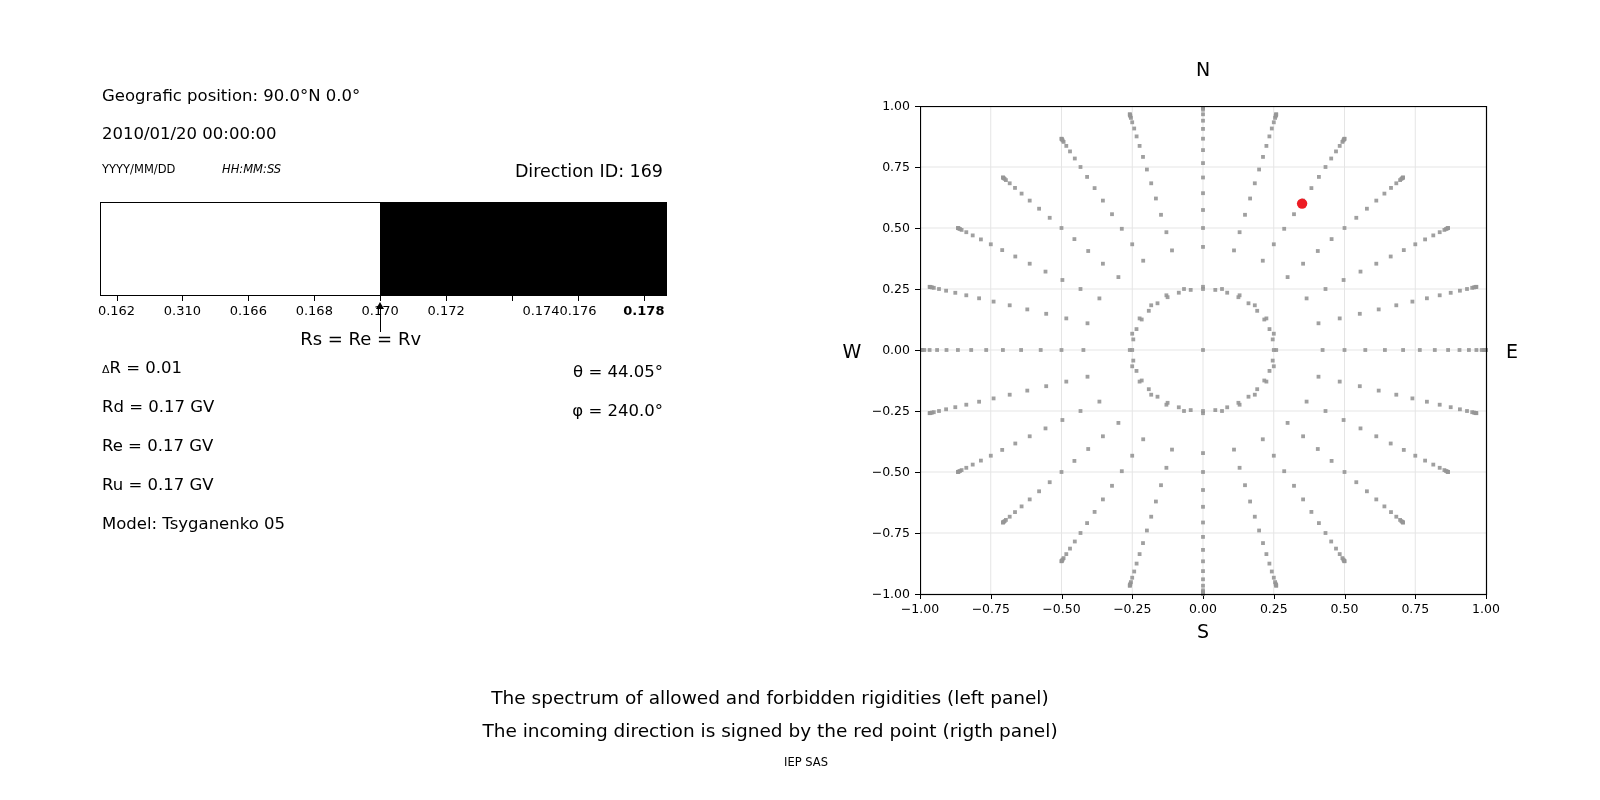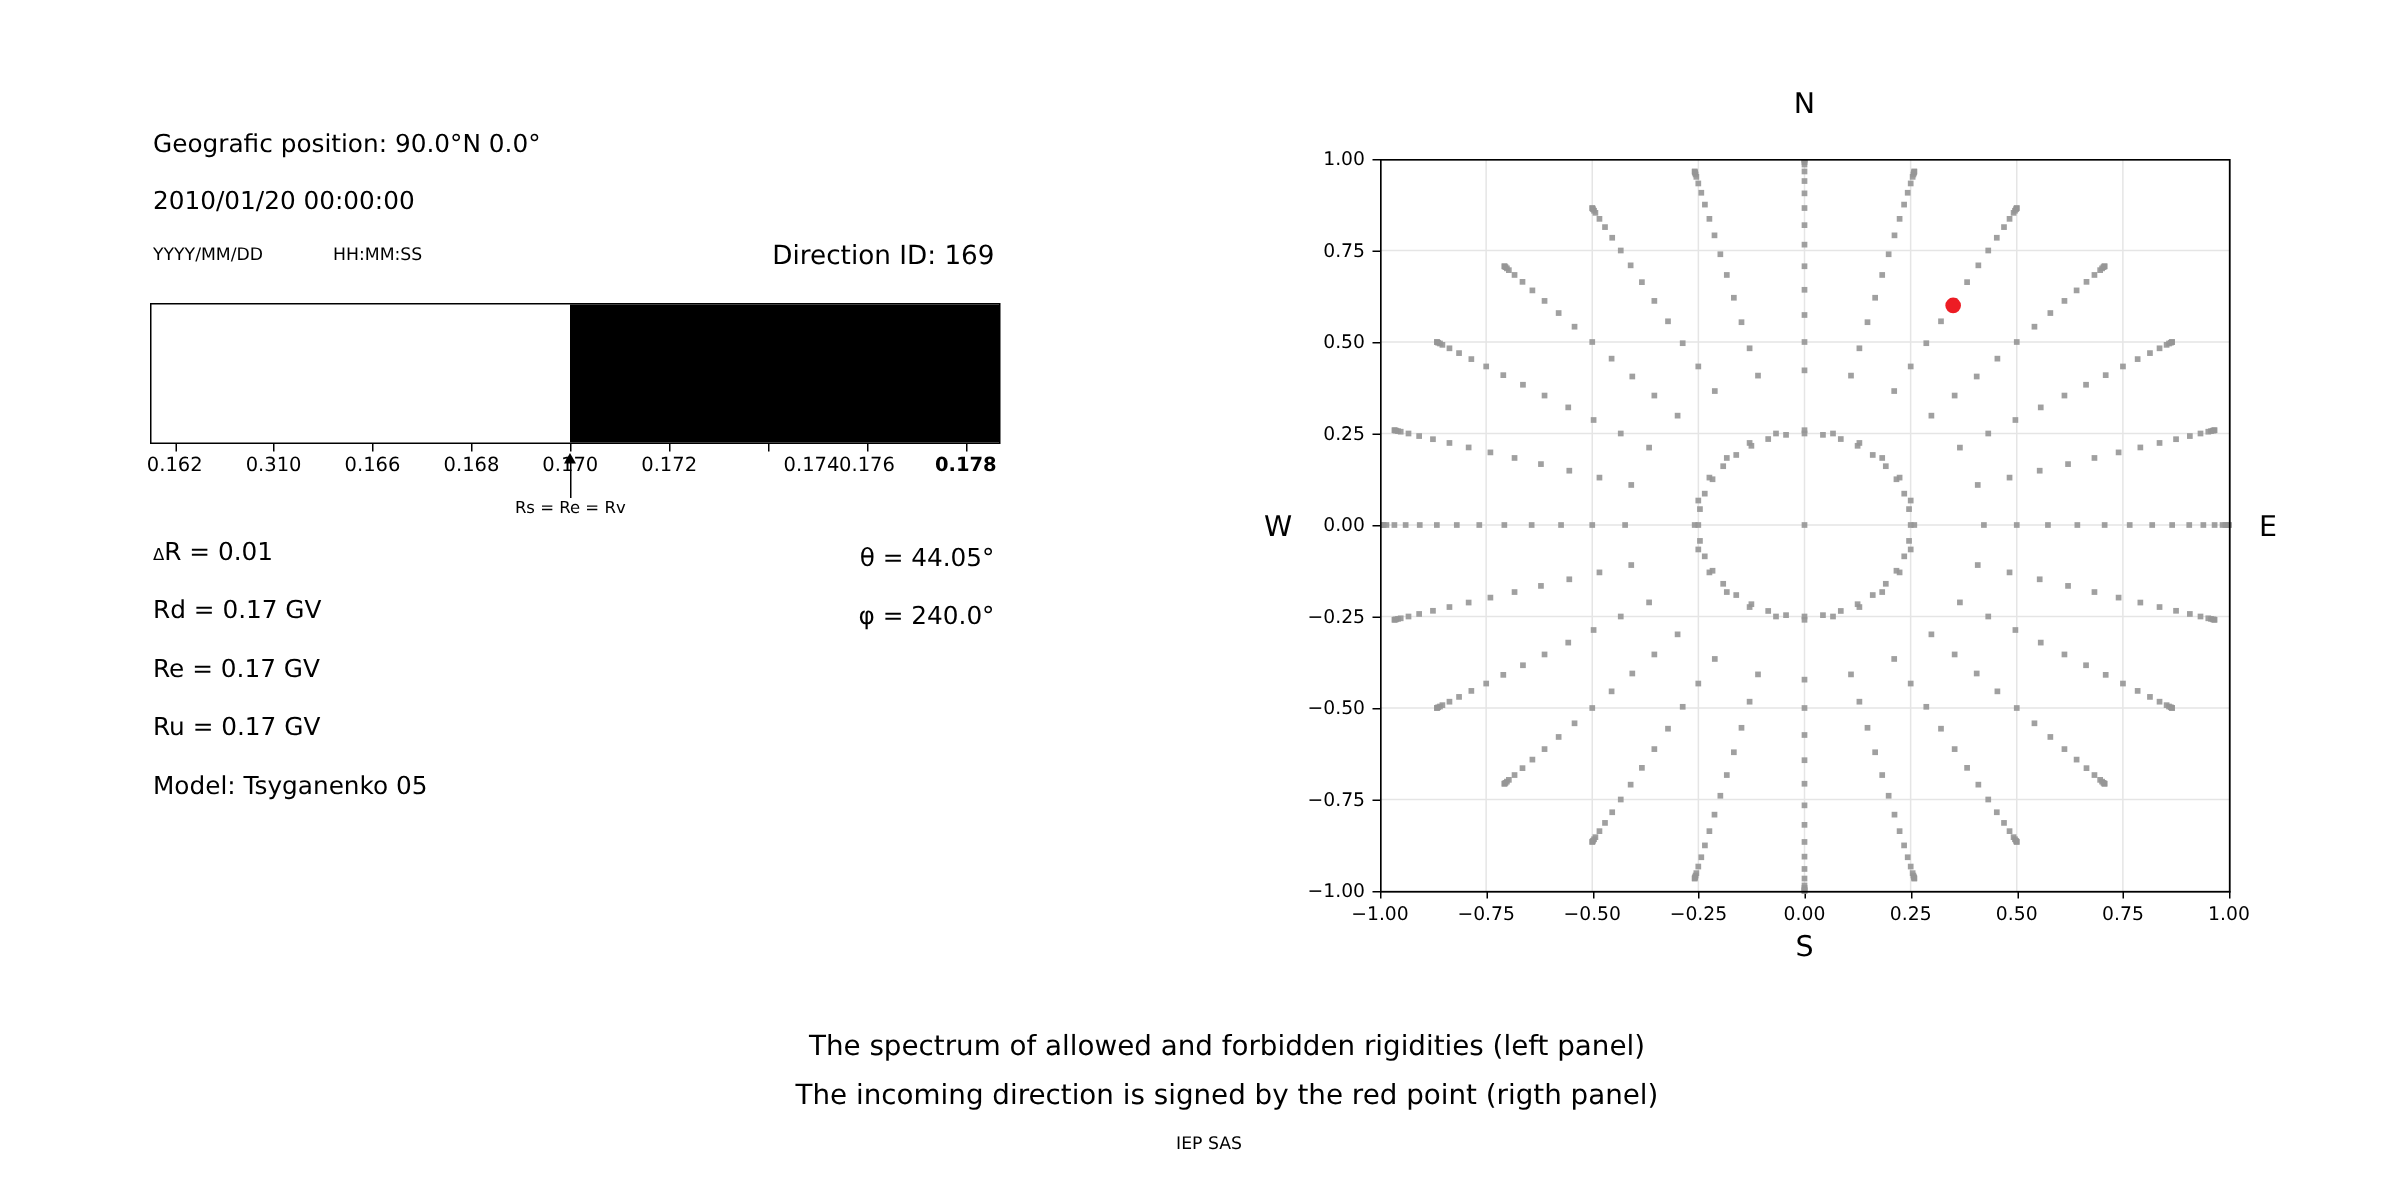--- a/index.html
+++ b/index.html
@@ -27,32 +27,32 @@
   #arrow-head{position:absolute;left:-4px;top:0;width:0;height:0;border-left:4px solid transparent;border-right:4px solid transparent;border-bottom:7px solid #000;}
   
   #plot-wrap{left:0;top:0;width:1600px;height:800px;pointer-events:none;}
   #plot-svg{position:absolute;left:920px;top:106px;}
   .xtick{position:absolute;width:1px;height:5px;background:#000;}
   .ytick{position:absolute;width:5px;height:1px;background:#000;}
   .xtick-label{position:absolute;width:64px;text-align:center;top:601px;}
   .ytick-label{position:absolute;width:60px;text-align:right;left:850px;}
   .compass{position:absolute;text-align:center;}
   
-  #caption1,#caption2{left:0;width:1540px;text-align:center;padding-left:48px;}
+  #caption1,#caption2{left:0;width:1540px;text-align:center;}
   #credit{left:0;width:1612px;text-align:center;}
 </style>
 </head>
 <body>
 
 <div id="figure">
 
   <div class="abs t16" style="left:102px;top:86px;">Geografic position: 90.0°N 0.0°</div>
   <div class="abs t16" style="left:102px;top:124px;">2010/01/20 00:00:00</div>
   <div class="abs t11" style="left:102px;top:162px;">YYYY/MM/DD</div>
-  <div class="abs t11" style="left:222px;top:162px;">HH:MM:SS</div>
+  <div class="abs t11" style="left:222px;top:162px;font-style:italic;">HH:MM:SS</div>
   <div class="abs t16 right-col" style="top:161px;font-size:17.5px;">Direction ID: 169</div>
 
   <div class="abs" id="spec-box" style="background: rgb(255, 255, 255);">
     <div id="spec-forbidden" style="left: 49.42%; background: rgb(0, 0, 0);"></div>
   </div>
   <div class="abs" id="spec-ticks">
       <div class="spec-tick" style="left: 116.5px;"></div>
       <div class="spec-tick-label t13" style="left: 86.5px;">0.162</div>
       <div class="spec-tick" style="left: 182.4px;"></div>
       <div class="spec-tick-label t13" style="left: 152.4px;">0.310</div>
@@ -69,21 +69,21 @@
       <div class="spec-tick" style="left: 578px;"></div>
       <div class="spec-tick-label t13" style="left: 548px;">0.176</div>
       <div class="spec-tick" style="left: 643.9px;"></div>
       <div class="spec-tick-label t13" style="left: 613.9px; font-weight: bold;">0.178</div>
     </div>
 
   <div class="abs" id="cutoff-arrow" style="top: 302px; height: 30px; left: 380.2px;">
     <div id="arrow-head"></div>
     <div id="arrow-line"></div>
   </div>
-  <div class="abs t13" id="arrow-label" style="top: 331px; width: 160px; text-align: center; font-size: 11px; left: 300.2px;">Rs = Re = Rv</div>
+  <div class="abs t13" id="arrow-label" style="top: 331px; width: 160px; text-align: left; font-size: 18px; left: 300.2px;">Rs = Re = Rv</div>
 
   <div class="abs t16" style="left:102px;top:358px;text-align:center;"><span class="delta">Δ</span><span>R = 0.01</span></div>
   <div class="abs t16" style="left:102px;top:397px;">Rd = 0.17 GV</div>
   <div class="abs t16" style="left:102px;top:436px;">Re = 0.17 GV</div>
   <div class="abs t16" style="left:102px;top:475px;">Ru = 0.17 GV</div>
   <div class="abs t16" style="left:102px;top:514px;">Model: Tsyganenko 05</div>
   <div class="abs t16 right-col" style="top:362px;">θ = 44.05°</div>
   <div class="abs t16 right-col" style="top:401px;">φ = 240.0°</div>
 
   <div class="abs" id="plot-wrap">

